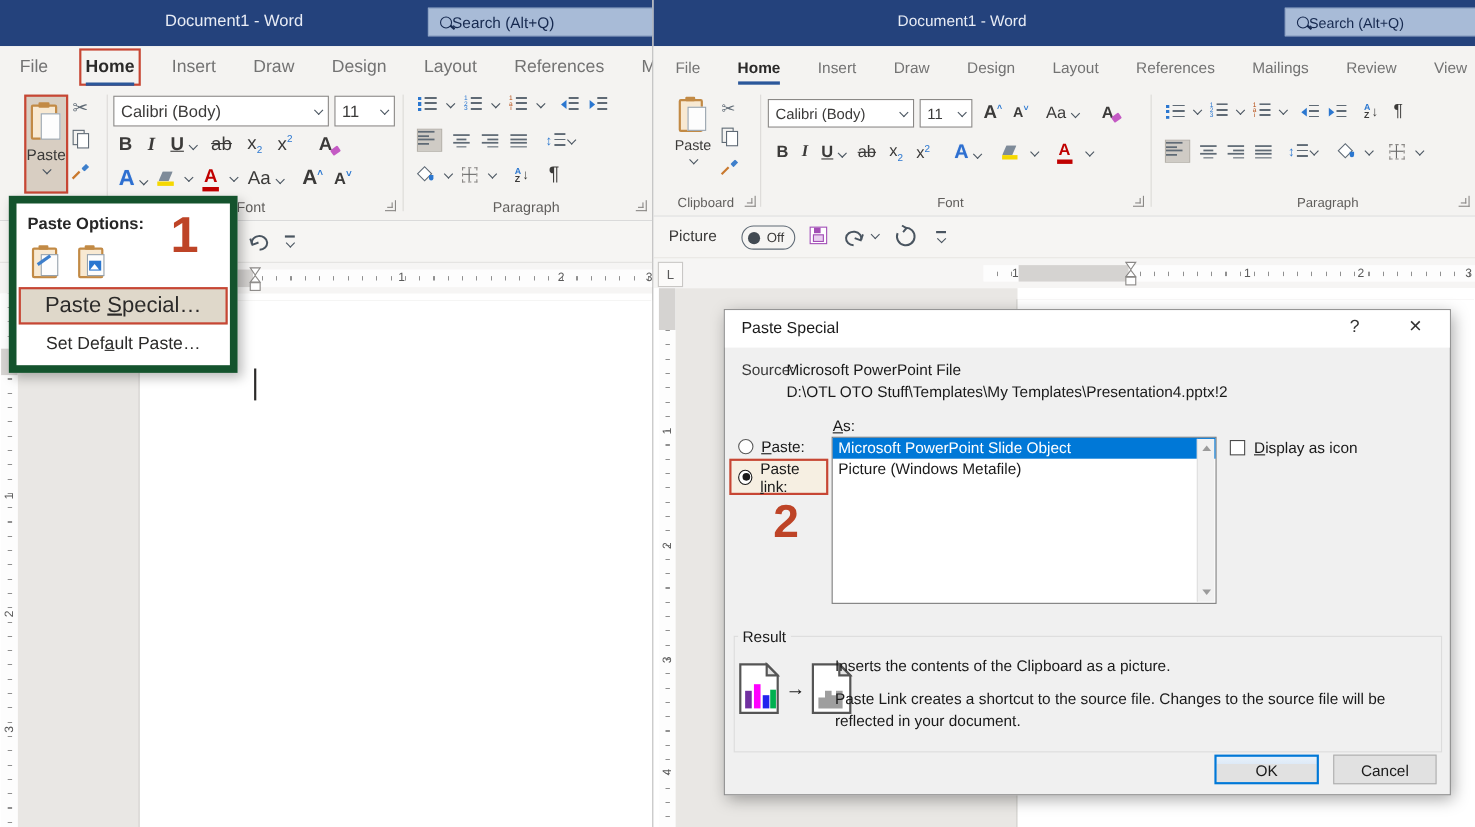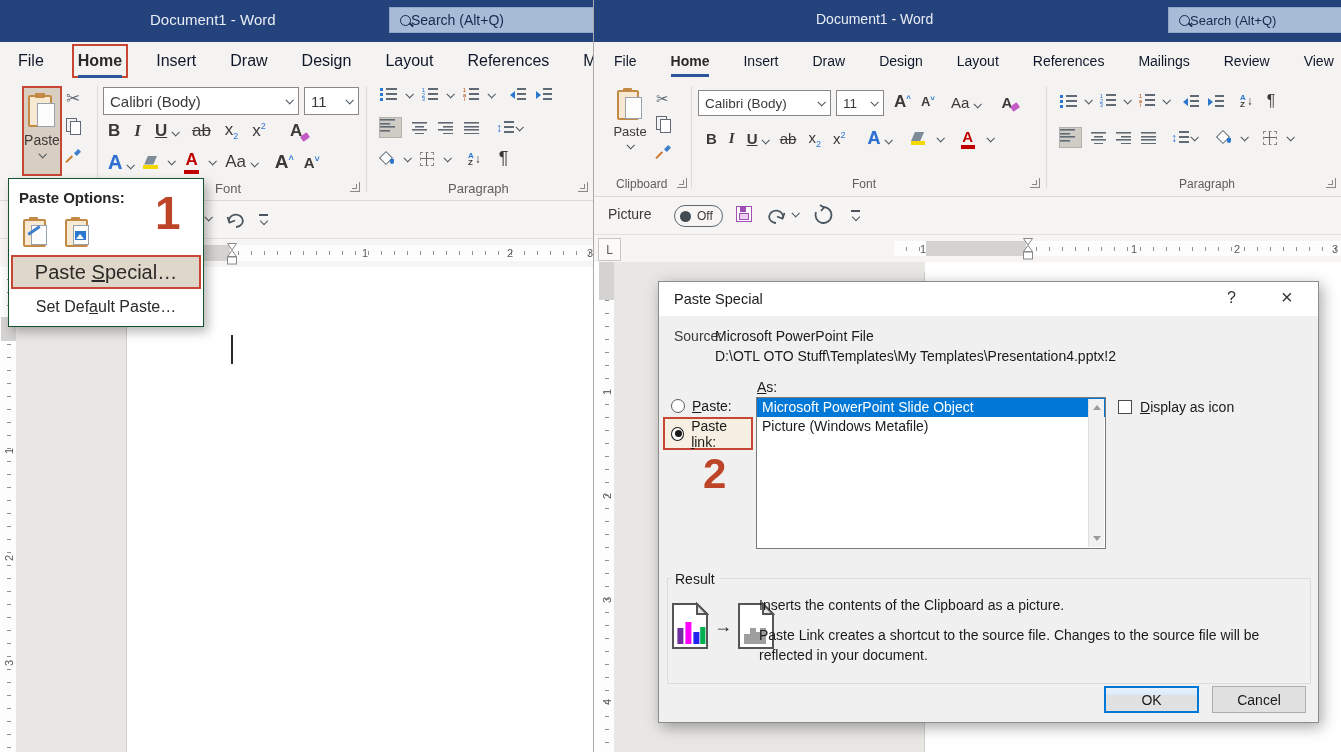--- a/index.html
+++ b/index.html
@@ -9,21 +9,21 @@
   #right-pane{left:594px;width:747px;}
   
   .titlebar{position:absolute;left:0;right:0;top:0;height:42px;background:#24427C;}
   .titlebar .title{position:absolute;top:11px;font-size:15px;color:#E8ECF5;white-space:nowrap;}
   .searchbox{position:absolute;top:7px;height:26px;background:#A8BBD7;border:1px solid #8FA5C6;
     display:flex;align-items:center;gap:0;padding:0 10px;color:#16294F;font-size:14px;box-sizing:border-box;}
   .lens{width:9px;height:9px;border:1.6px solid #16294F;border-radius:50%;position:relative;flex:0 0 auto;}
   .lens::after{content:"";position:absolute;left:8px;top:8px;width:5px;height:1.6px;background:#16294F;transform:rotate(42deg);}
   
   .tabs{position:absolute;left:0;right:0;top:42px;height:38px;background:#F4F3F1;display:flex;align-items:center;}
-  .tab{color:#0f172a;white-space:nowrap;position:relative;padding:4px 2px;}
+  .tab{color:#737373;white-space:nowrap;position:relative;padding:4px 2px;}
   .tab.active{font-weight:bold;color:#2B2A29;}
   .tab.active .underline{position:absolute;left:2px;right:2px;bottom:-4px;height:3px;background:#2B579A;}
   .hlbox{outline:2.5px solid #C74634;outline-offset:2px;}
   
   .ribbon{position:absolute;left:0;right:0;top:80px;height:120px;background:#F4F3F1;border-bottom:1px solid #DADADA;}
   .vdiv{position:absolute;top:6px;bottom:8px;width:1px;background:#DCDAD7;}
   .grouplabel{position:absolute;font-size:12px;color:#605E5C;}
   .launcher{position:absolute;width:9px;height:9px;border-right:1.5px solid #8A8886;border-bottom:1.5px solid #8A8886;}
   .launcher::after{content:"";position:absolute;right:2px;bottom:2px;width:4px;height:4px;border-right:1.5px solid #8A8886;border-bottom:1.5px solid #8A8886;}
   .rrow{position:absolute;display:flex;align-items:center;}
@@ -106,21 +106,21 @@
   .docarea{position:absolute;left:0;right:0;bottom:0;background:#fff;}
   .vruler{position:absolute;top:0;bottom:0;background:#FDFDFD;
     background-image:repeating-linear-gradient(to bottom,transparent 0 12px,#909090 12px 13px);
     background-size:4px 100%;background-position:50% 0;background-repeat:no-repeat;}
   .vruler .mseg{position:absolute;left:0;right:0;background:#D5D3D1;}
   .vnum{position:absolute;left:50%;transform:translateX(-50%) rotate(-90deg);font-size:11px;color:#5A5A5A;}
   .graymargin{position:absolute;background:#E9E7E4;}
   .page{position:absolute;background:#fff;}
   .caret{position:absolute;width:2px;background:#2B2A29;}
   
-  .menu{position:absolute;background:#fff;border:1px solid #14532d;box-shadow:4px 5px 10px rgba(0,0,0,.28);z-index:20;}
+  .menu{position:absolute;background:#fff;border:7px solid #14532d;box-shadow:4px 5px 10px rgba(0,0,0,.28);z-index:20;}
   .menu .heading{font-weight:bold;color:#262626;}
   .menuitem{color:#2B2A29;}
   .hlrow{background:#DFD8CA;border:2.5px solid #C74634;display:flex;align-items:center;justify-content:center;}
   .stepnum{position:absolute;color:#BE4427;font-weight:bold;z-index:30;}
   .u{text-decoration:underline;}
   
   .dialog{position:absolute;background:#F0F0F0;border:1px solid #8C8C8C;box-shadow:3px 4px 14px rgba(0,0,0,.35);z-index:15;font-size:14px;color:#1A1A1A;}
   .dlg-titlebar{position:absolute;left:0;right:0;top:0;height:34px;background:#fff;}
   .dlg-title{position:absolute;left:15px;top:9px;font-size:14.5px;}
   .dlg-sys{position:absolute;top:7px;font-size:16px;color:#333;}

